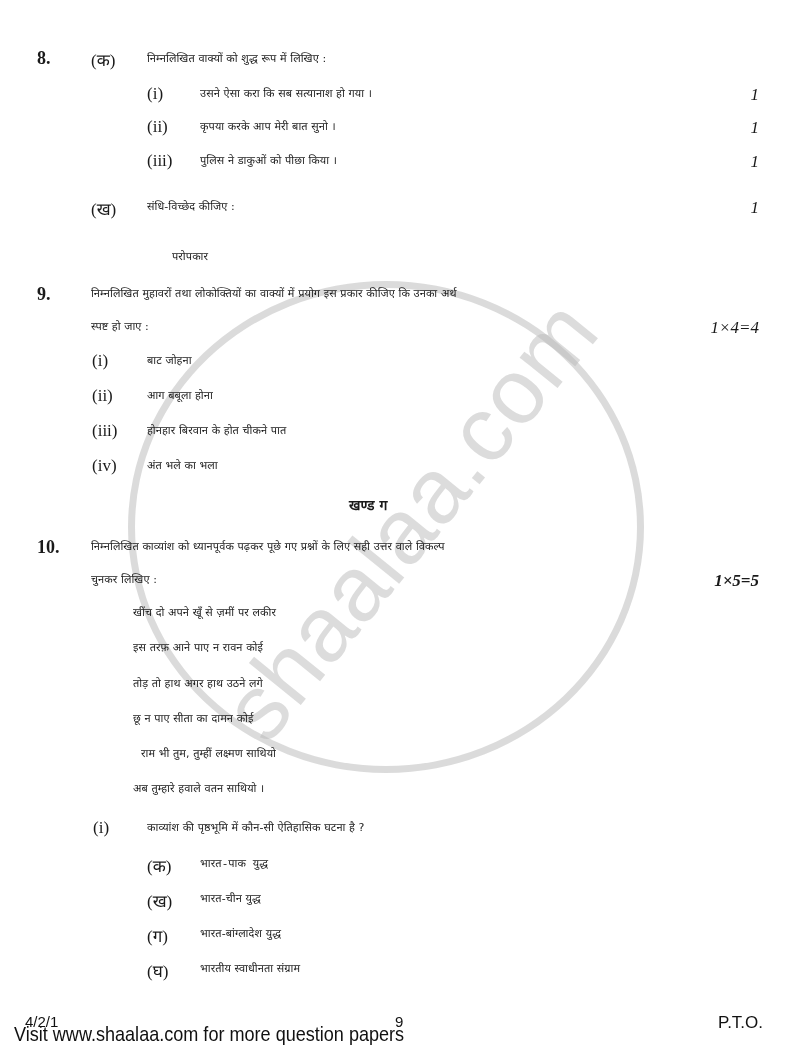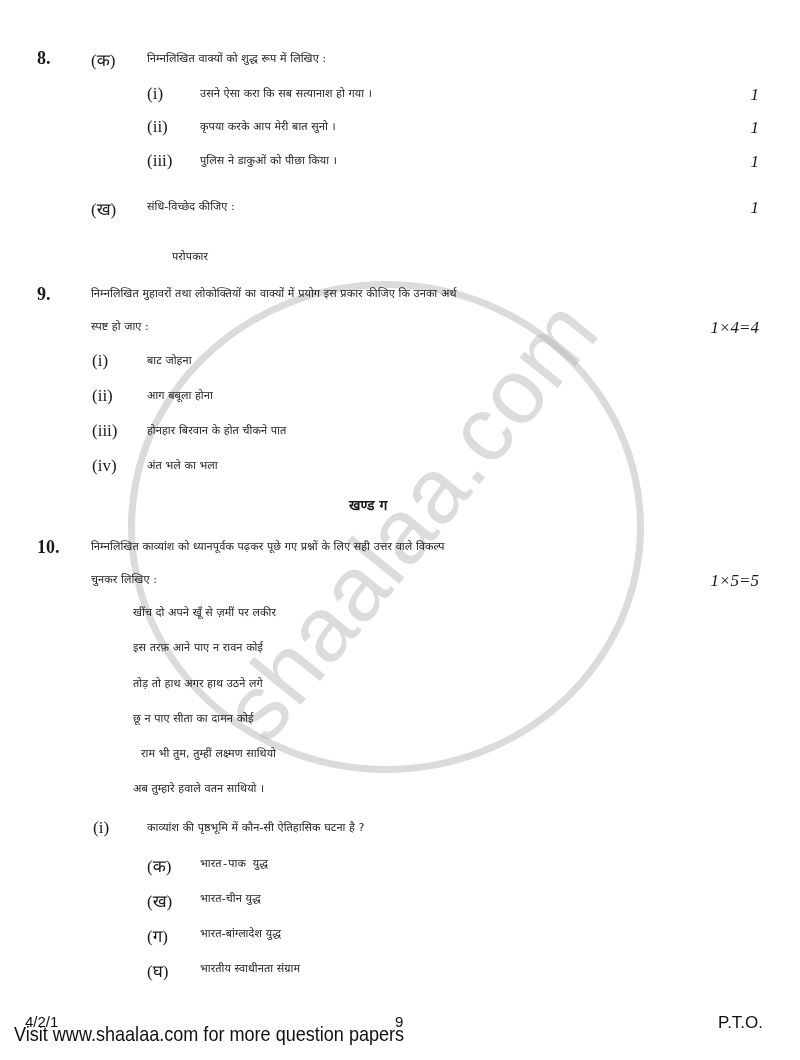--- a/index.html
+++ b/index.html
@@ -82,21 +82,21 @@
     <span class="abs lbl" style="left:92px; top:456px;text-align:center;">(iv)</span>
     <span class="abs hi" style="left:147px; top:457px;">अंत भले का भला</span>
   </div>
 
   <span class="abs heading" style="left:349px; top:495px;">खण्ड ग</span>
 
   <div>
     <span class="abs qnum" style="left:37px; top:537px;">10.</span>
     <span class="abs hi" style="left:91px; top:538px;">निम्नलिखित काव्यांश को ध्यानपूर्वक पढ़कर पूछे गए प्रश्नों के लिए सही उत्तर वाले विकल्प</span>
     <span class="abs hi" style="left:91px; top:571px;">चुनकर लिखिए :</span>
-    <span class="abs mark" style="top:571px;">1×5=5</span>
+    <span class="abs mark" style="top:571px;font-weight:bold;">1×5=5</span>
 
     <div>
       <span class="abs hi" style="left:133px; top:604px;">खींच दो अपने खूँ से ज़मीं पर लकीर</span>
       <span class="abs hi" style="left:133px; top:639px;">इस तरफ़ आने पाए न रावन कोई</span>
       <span class="abs hi" style="left:133px; top:675px;">तोड़ तो हाथ अगर हाथ उठने लगे</span>
       <span class="abs hi" style="left:133px; top:710px;">छू न पाए सीता का दामन कोई</span>
       <span class="abs hi" style="left:141px; top:745px;">राम भी तुम, तुम्हीं लक्ष्मण साथियो</span>
       <span class="abs hi" style="left:133px; top:780px;">अब तुम्हारे हवाले वतन साथियो ।</span>
     </div>
 

